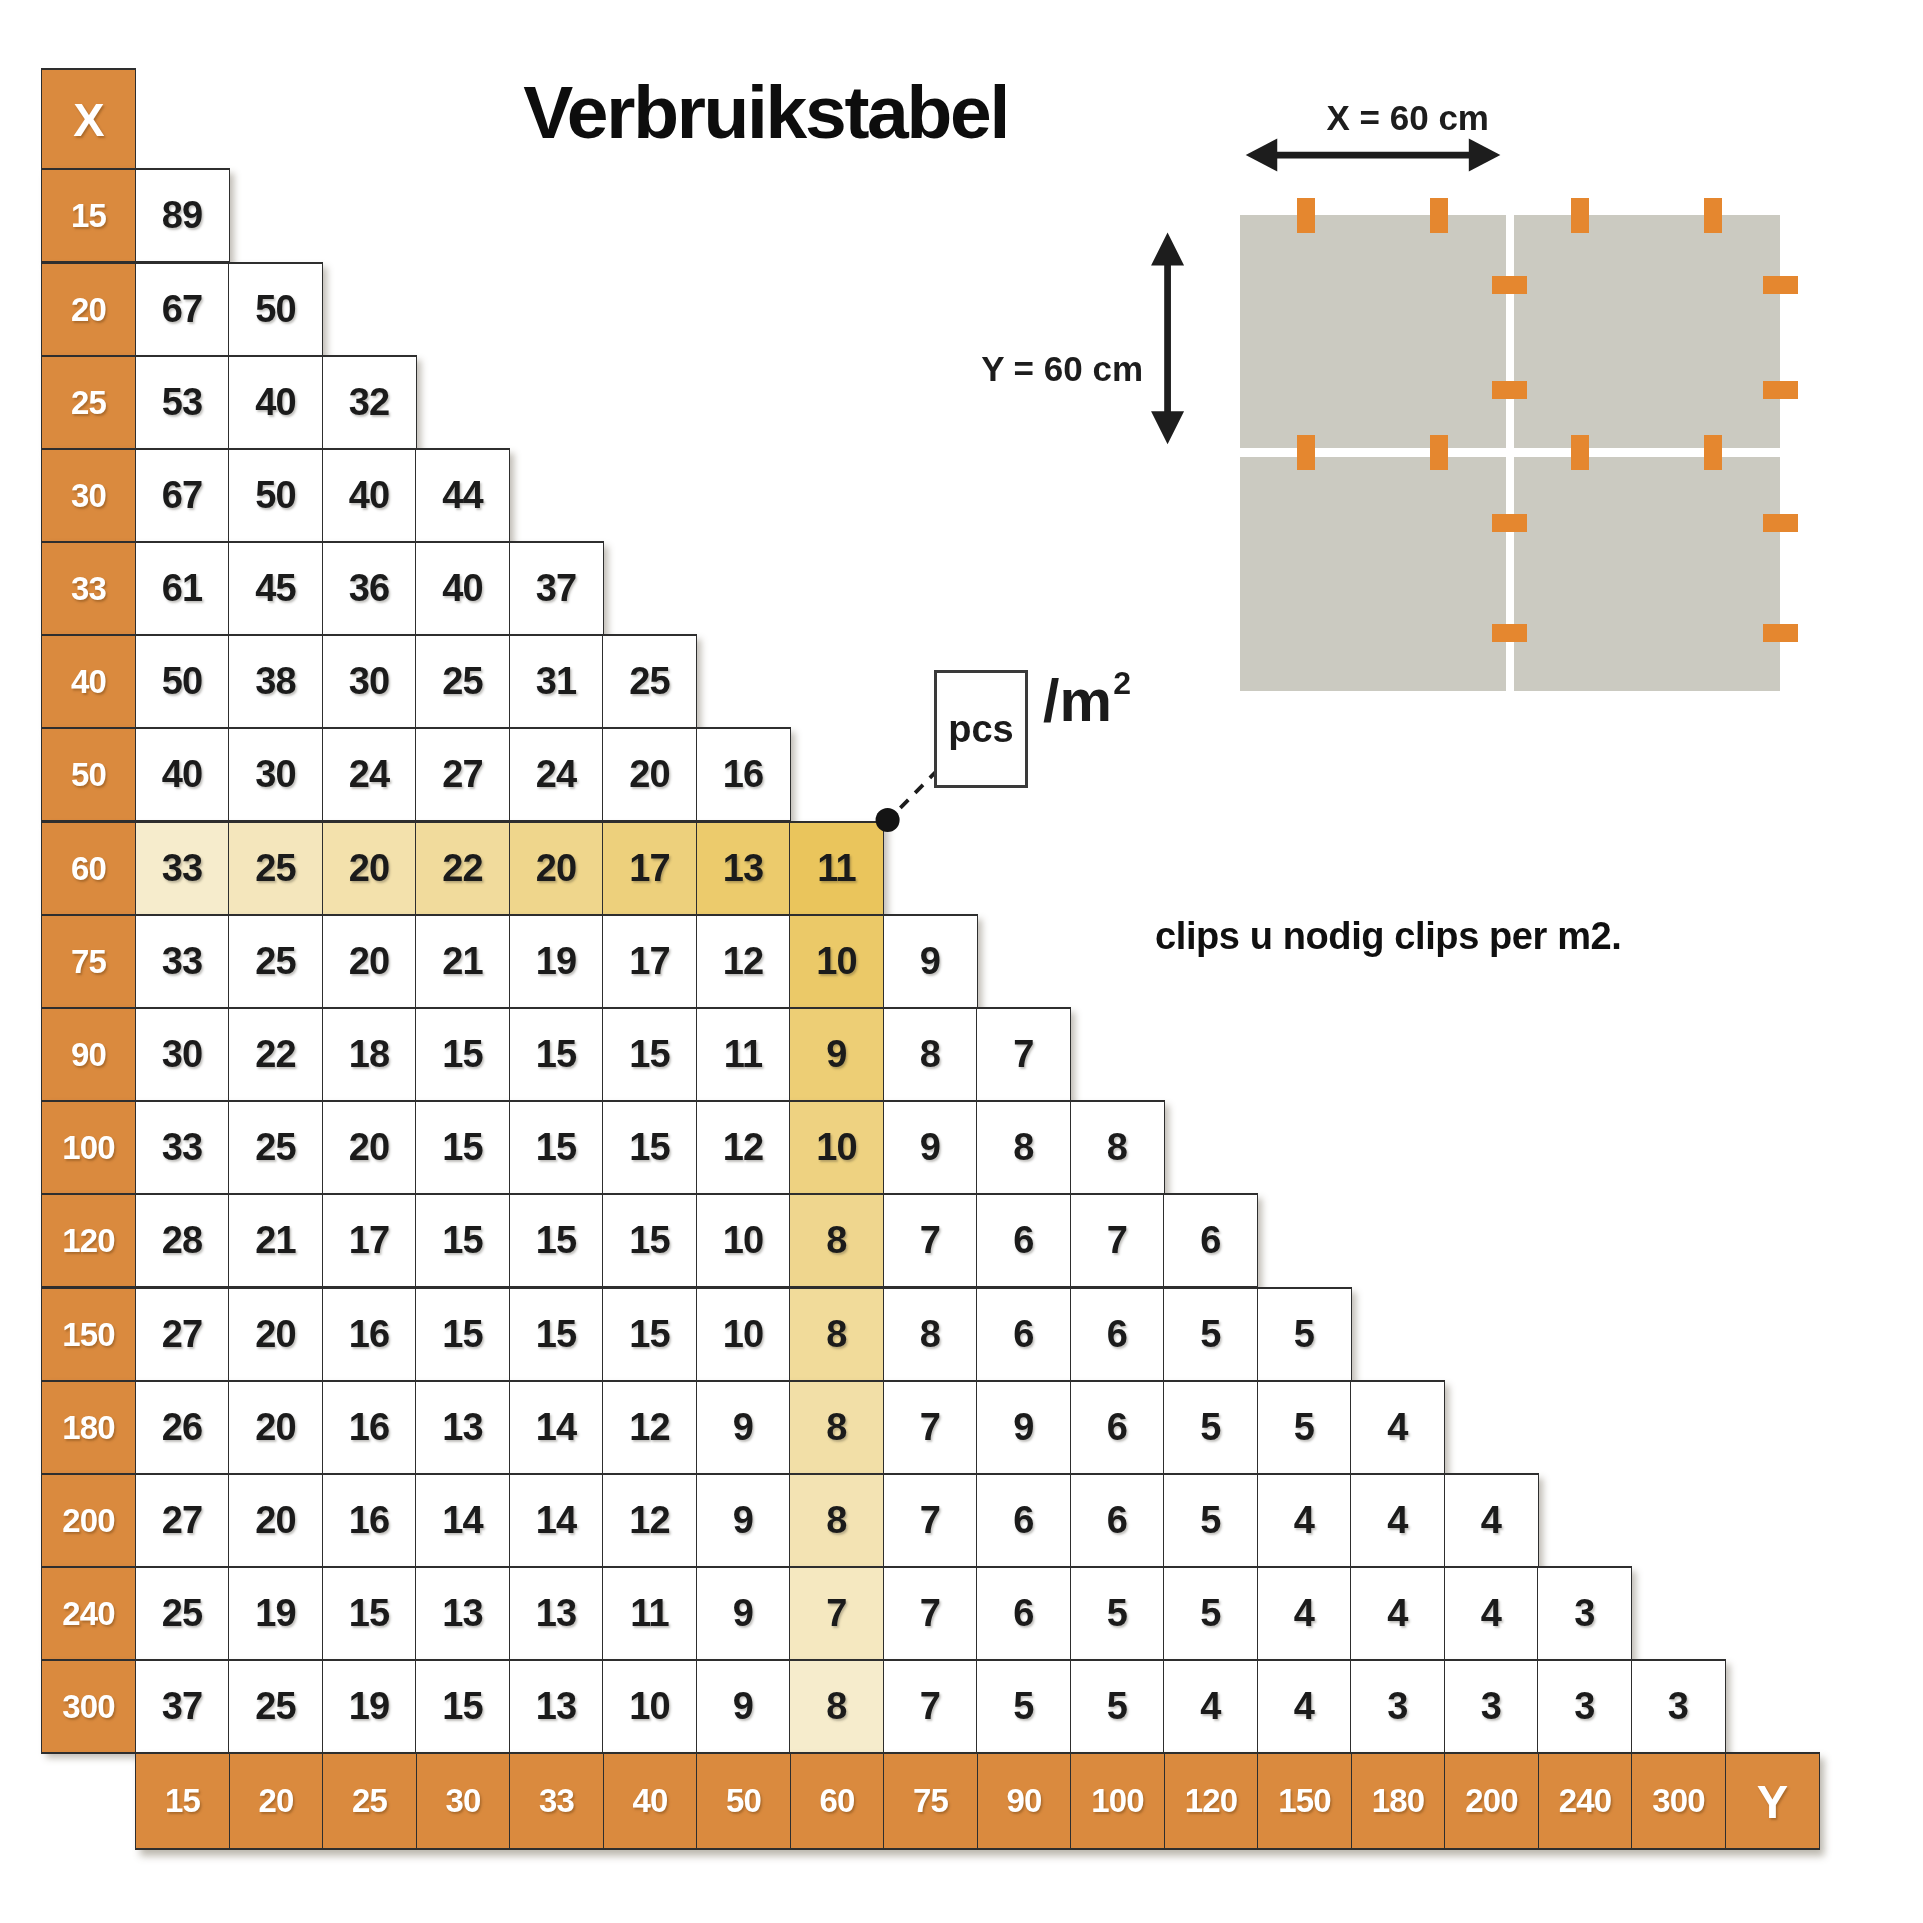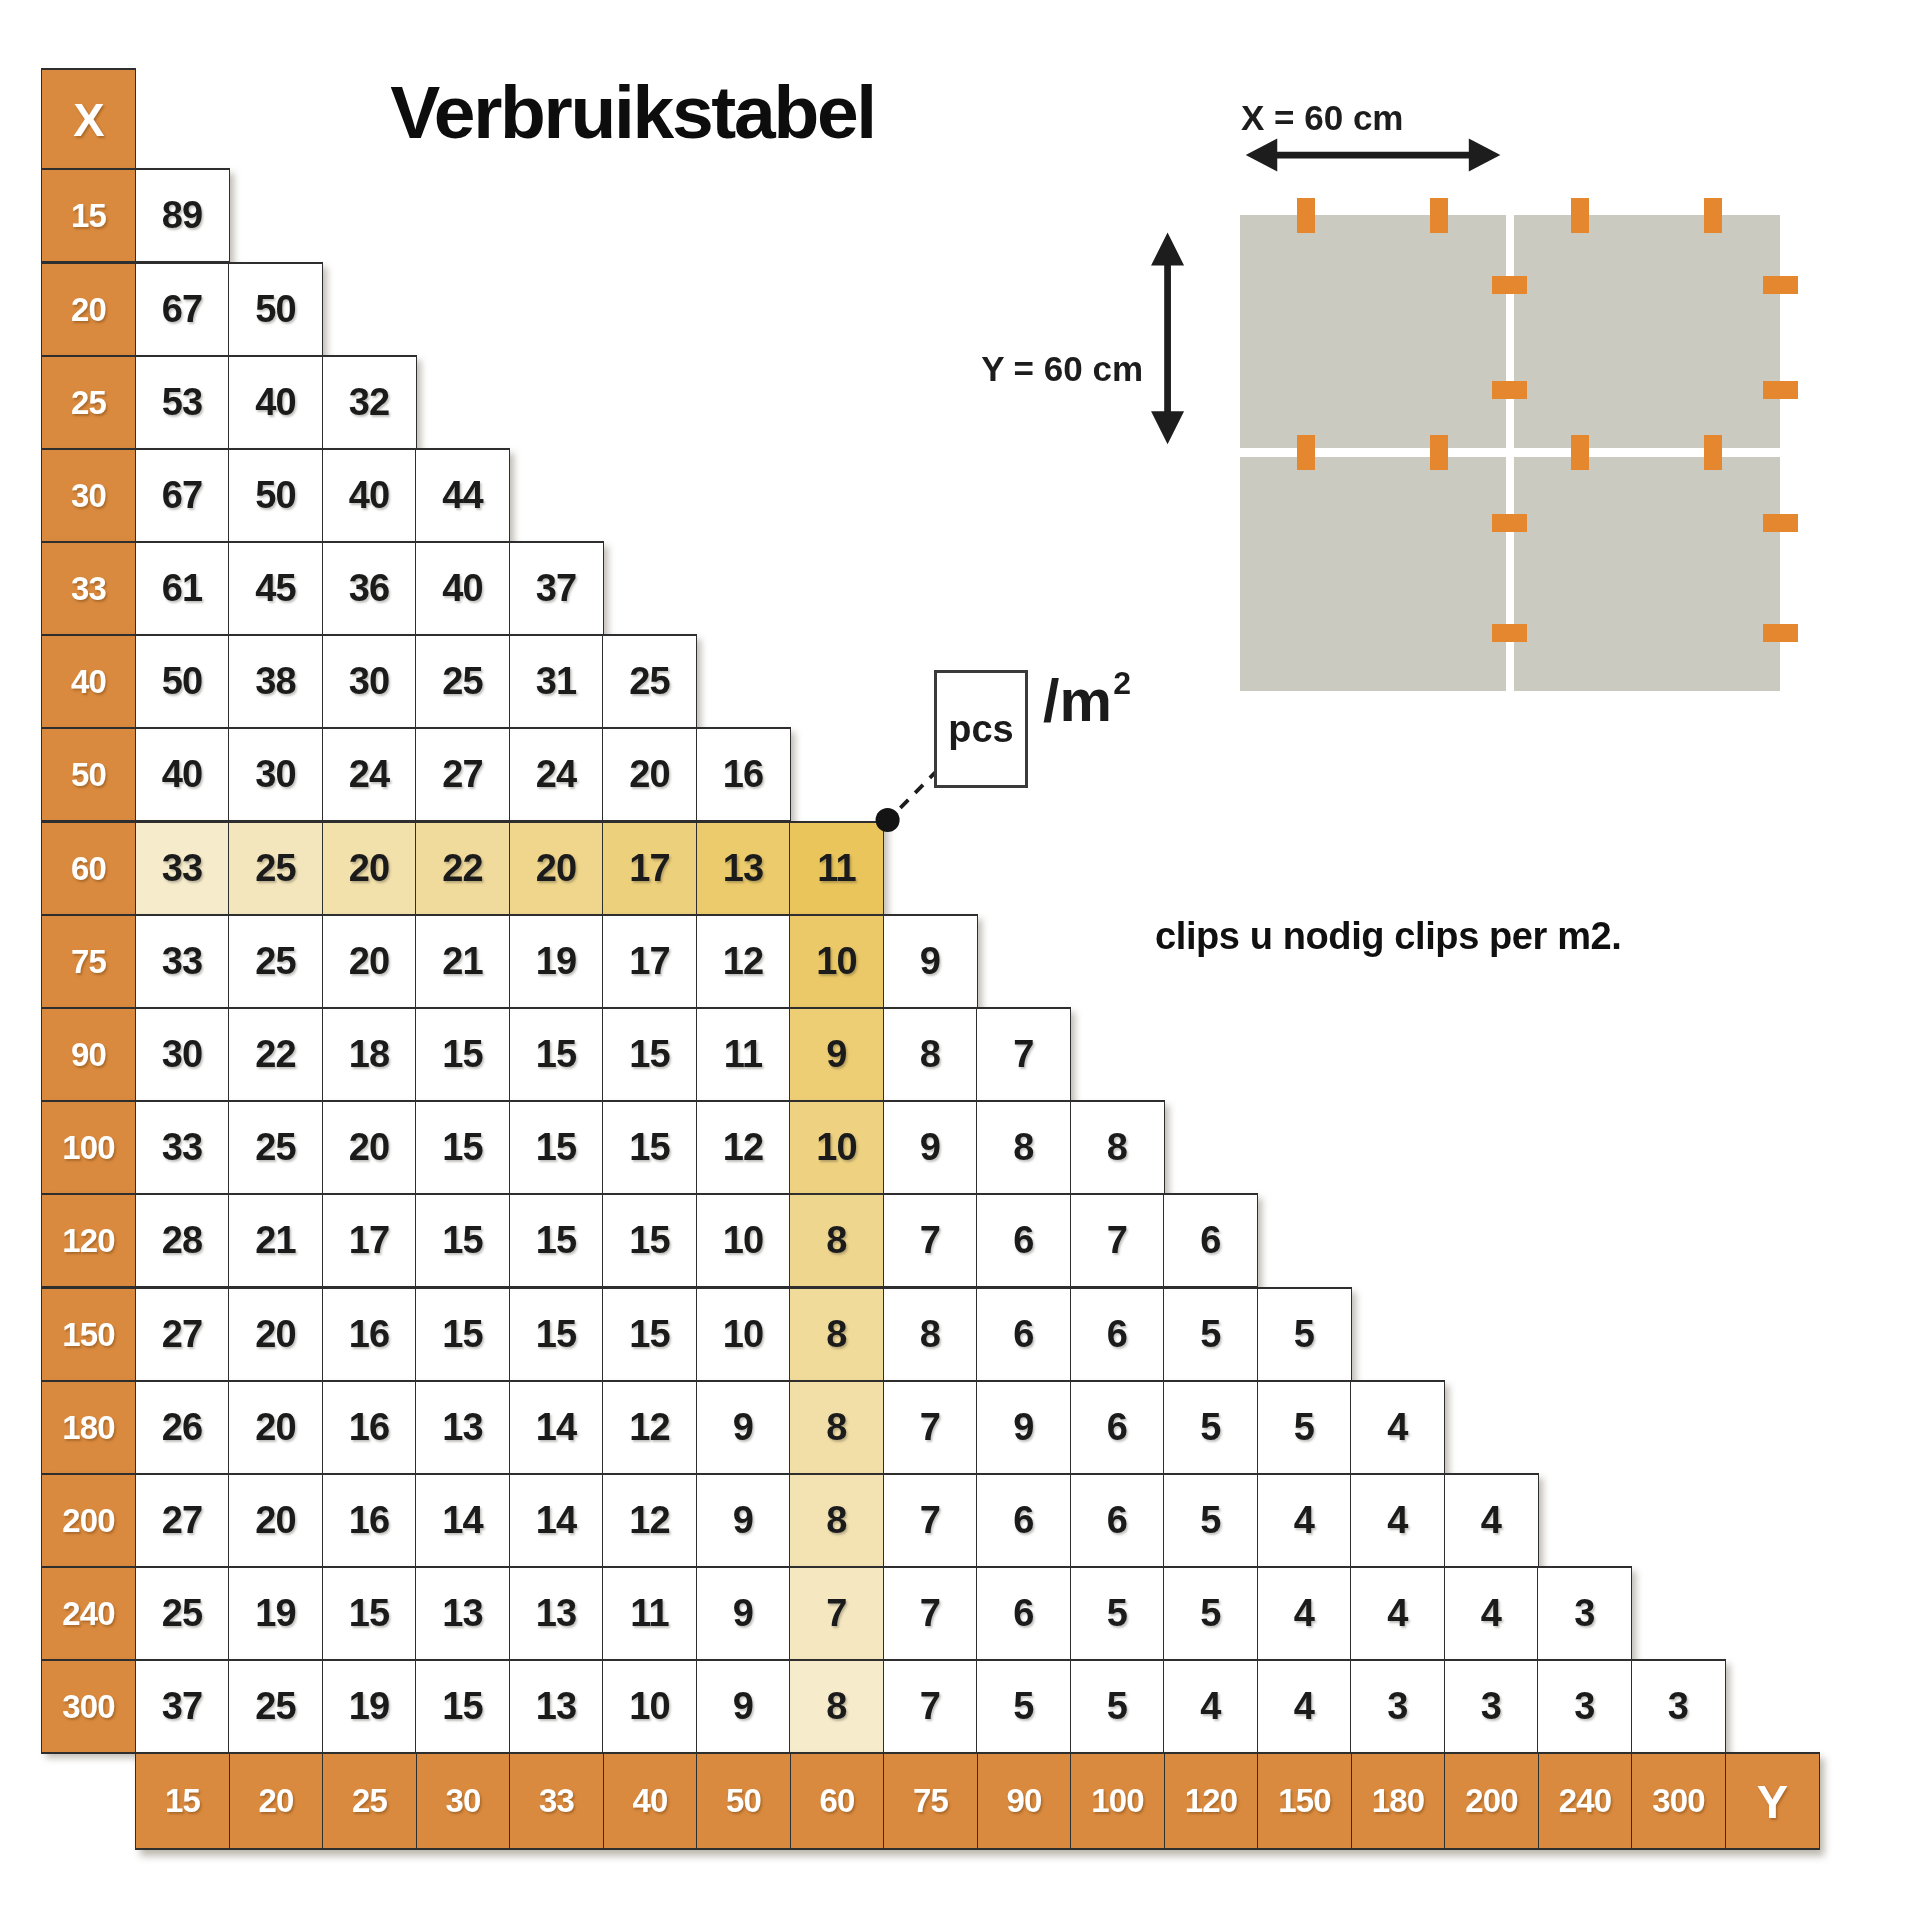--- a/index.html
+++ b/index.html
@@ -1,20 +1,20 @@
 <!DOCTYPE html>
 <html style="font-size:12px"><head>
 <meta charset="utf-8">
 <style>
   html,body{margin:0;padding:0;background:#ffffff;}
   #canvas{position:relative;width:1924px;height:1924px;background:#ffffff;overflow:hidden;
           font-family:"Liberation Sans","DejaVu Sans",sans-serif;}
 
   
-  .title{position:absolute;left:257px;top:69px;width:751px;text-align:center;
+  .title{position:absolute;left:257px;top:69px;width:751px;text-align:right;
          font-size:75px;font-weight:700;letter-spacing:-2.3px;color:#0d0d0d;}
 
   
   .corner-cell{position:absolute;left:41px;top:68px;width:95px;height:102px;}
   .trow{position:absolute;left:41px;display:flex;box-shadow:4.5px 5.3px 6.8px rgba(95,85,65,.38);}
   .frow{position:absolute;left:135px;display:flex;box-shadow:4.5px 6px 7.5px rgba(95,85,65,.42);}
   .cell{box-sizing:border-box;width:95px;height:95px;margin-left:-1.5px;
         border:1.5px solid #2e2e2e;border-top-width:2.3px;border-bottom-width:2.3px;
         display:flex;align-items:center;justify-content:center;background:#fff;
         font-weight:700;font-size:38px;letter-spacing:-0.8px;color:#1b1b1b;
@@ -33,21 +33,21 @@
   .per-m2{position:absolute;left:1043px;top:667px;font-size:59px;font-weight:700;color:#1b1b1b;}
   .per-m2 sup{font-size:32px;position:relative;top:-6px;left:1.5px;}
 
   
   .overlay{position:absolute;left:0;top:0;pointer-events:none;}
 
   
   .diagram{position:absolute;left:954px;top:98px;width:947px;height:909px;}
   .dgm-svg{position:absolute;left:0;top:0;}
   .dim-label{position:absolute;font-size:35px;font-weight:700;color:#1d1d1d;}
-  .x-dim{left:287px;top:0px;width:248px;text-align:left;}
+  .x-dim{left:287px;top:0px;width:248px;text-align:right;}
   .y-dim{left:0px;top:251px;width:189px;text-align:right;}
   .tile{position:absolute;background:#cbcac1;}
   .clip{position:absolute;background:var(--clip);}
   .caption{position:absolute;left:201px;top:763px;width:774px;
            font-size:38px;line-height:50px;font-weight:700;color:#101010;letter-spacing:-0.4px;}
 </style>
 </head>
 <body>
 
 <div id="canvas" style="--orange: #DA8A3E; --clip: #E5872F;">

